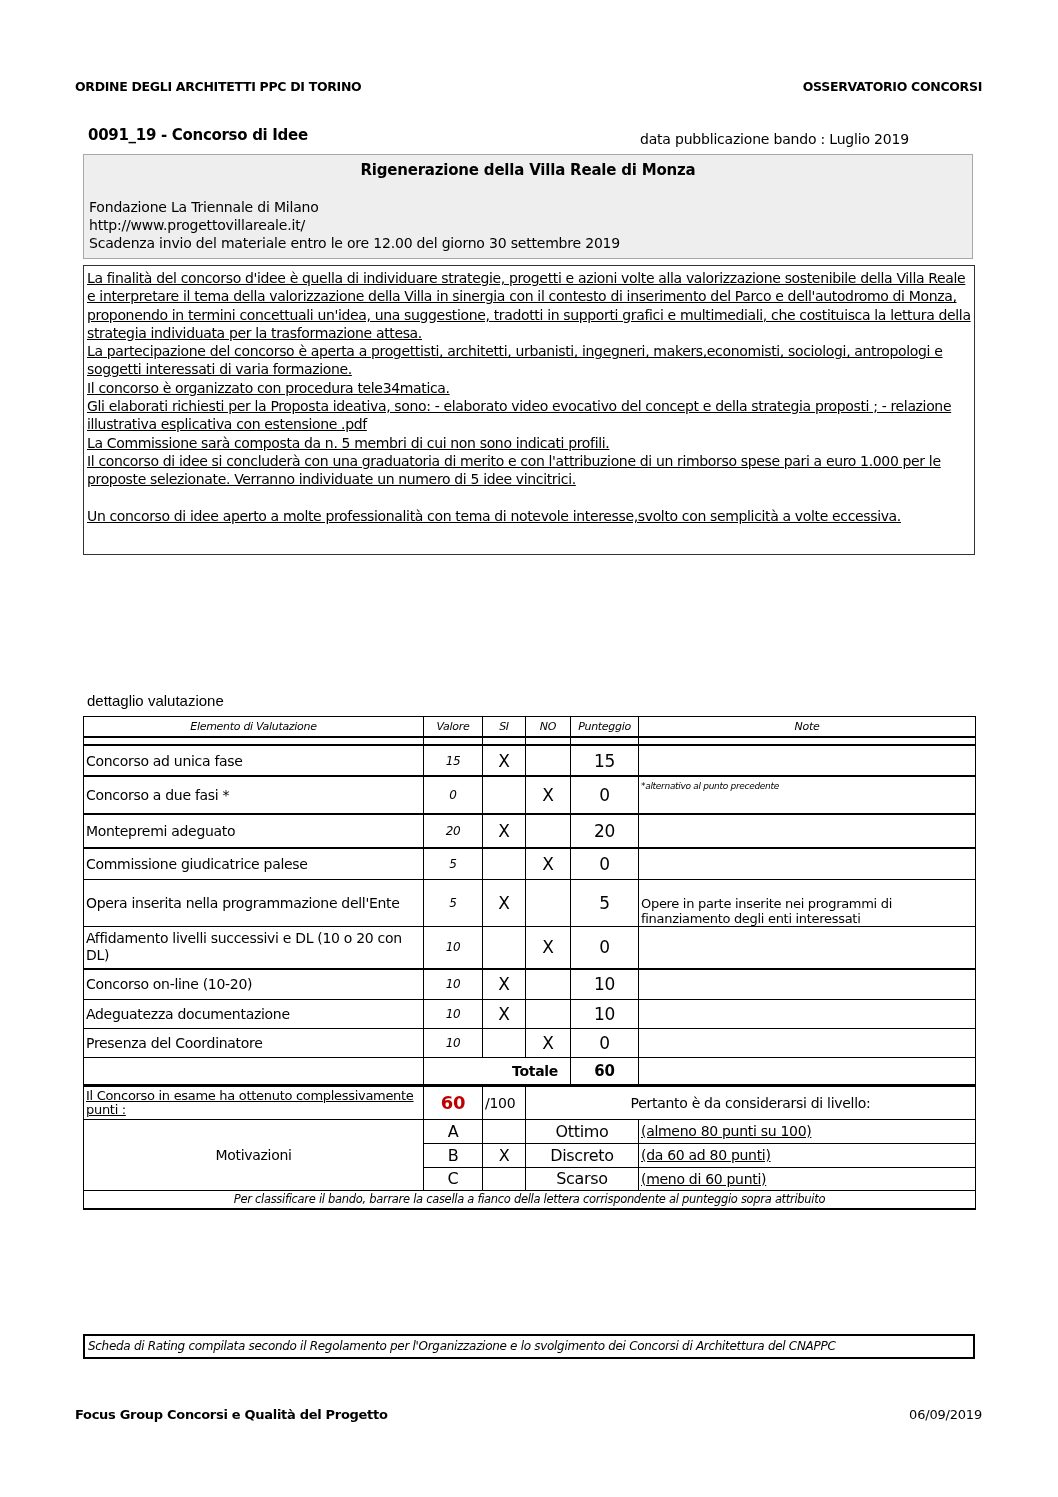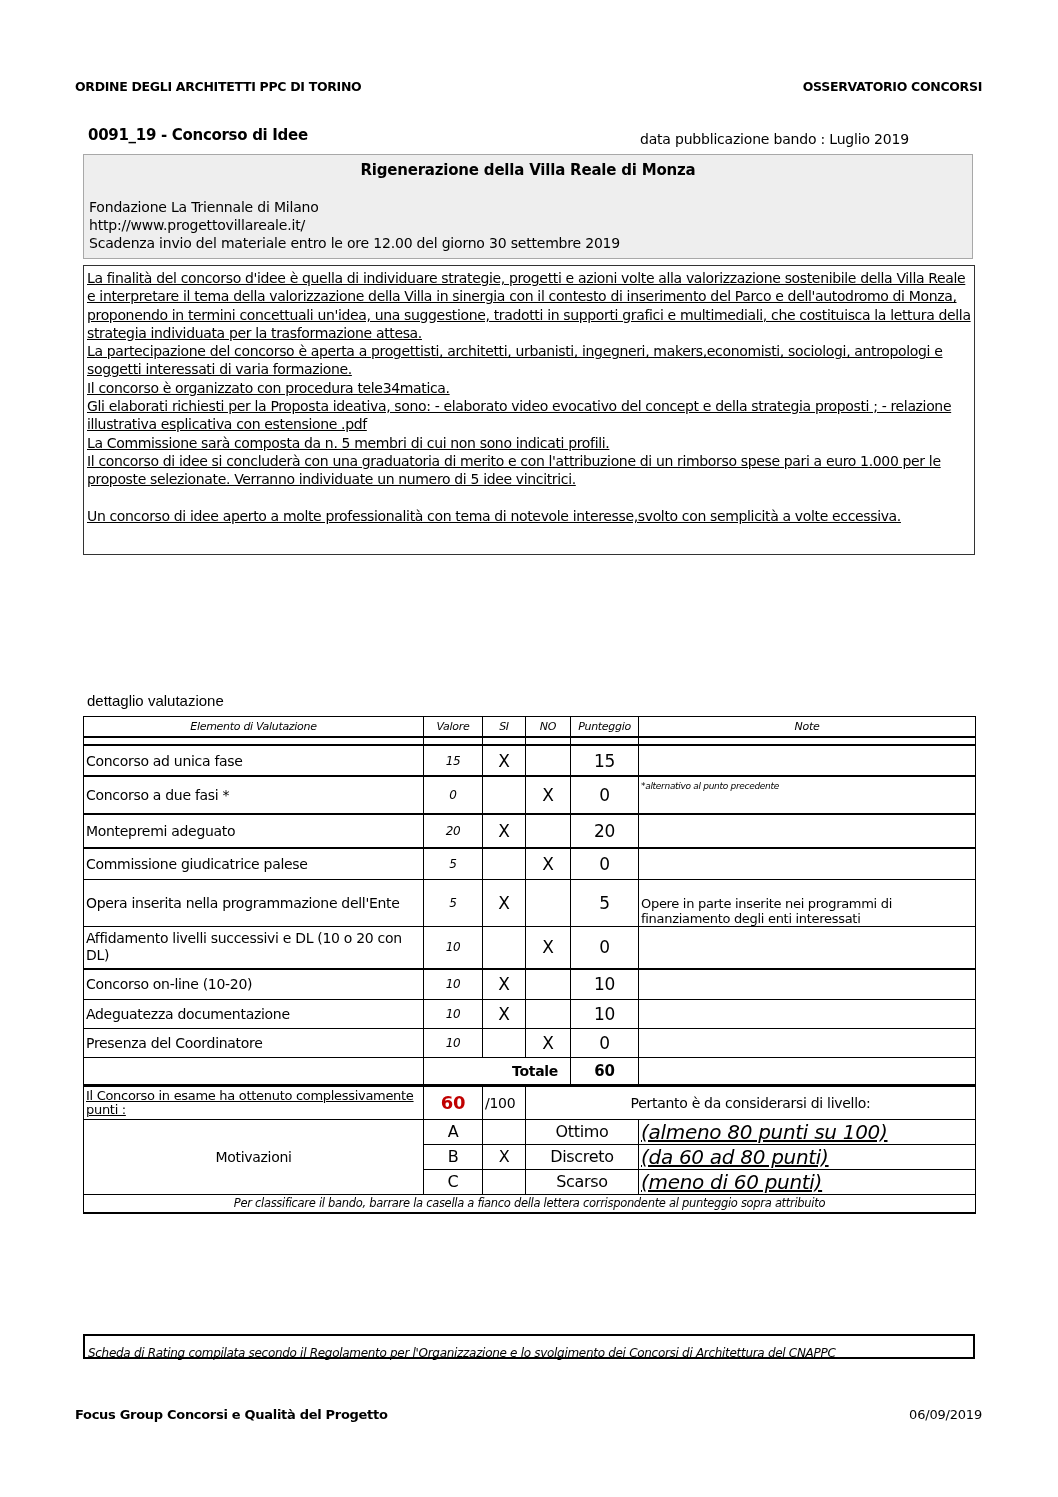--- a/index.html
+++ b/index.html
@@ -34,25 +34,25 @@
   .eval .totval { text-align: center; font-weight: bold; font-size: 15px; }
   .eval tbody tr:last-child td { border-bottom: 2px solid #000; }
 
   .summary { left: 83px; top: 1085px; width: 892px; }
   .summary td { border: 1px solid #000; padding: 0 2px; font-size: 14px; letter-spacing: -0.3px; }
   .summary tr:first-child td { border-top: 2px solid #000; }
   .summary .lbl { font-size: 13px; line-height: 14px; text-decoration: underline; text-decoration-thickness: 1px; }
   .summary .big { text-align: center; color: #c00000; font-weight: bold; font-size: 18px; }
   .summary .center { text-align: center; }
   .summary .lvl { text-align: center; font-size: 16px; }
-  .summary .range { font-style: italic; font-size: 20px; text-decoration: underline; }
+  .summary .range { font-size: 14px; text-decoration: underline; }
   .summary .foot { text-align: center; font-style: italic; font-size: 11.5px; border-bottom: 2px solid #000; }
 
   .notebox { left: 83px; top: 1334px; width: 892px; height: 25px; border: 2px solid #000; box-sizing: border-box;
-             font-style: italic; font-size: 12px; padding: 10px 3px; letter-spacing: -0.3px; }
+             font-style: italic; font-size: 12px; padding: 3px 3px; letter-spacing: -0.3px; }
   .footer-left { left: 75px; top: 1407px; font-size: 13px; font-weight: bold; letter-spacing: -0.3px; }
   .footer-right { right: 76px; top: 1407px; font-size: 13px; letter-spacing: -0.2px; }
 </style>
 </head>
 <body>
 
 <div class="abs hdr hdr-left">ORDINE DEGLI ARCHITETTI PPC DI TORINO</div>
 <div class="abs hdr hdr-right">OSSERVATORIO CONCORSI</div>
 
 <div class="abs title">0091_19 - Concorso di Idee</div>

